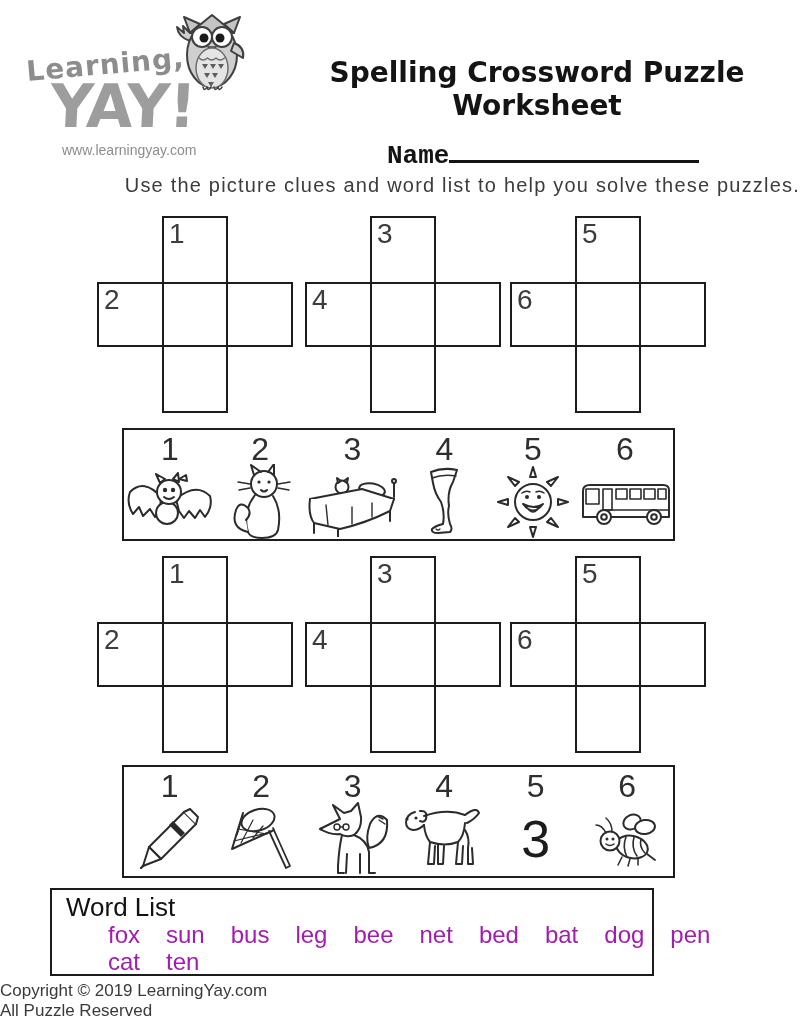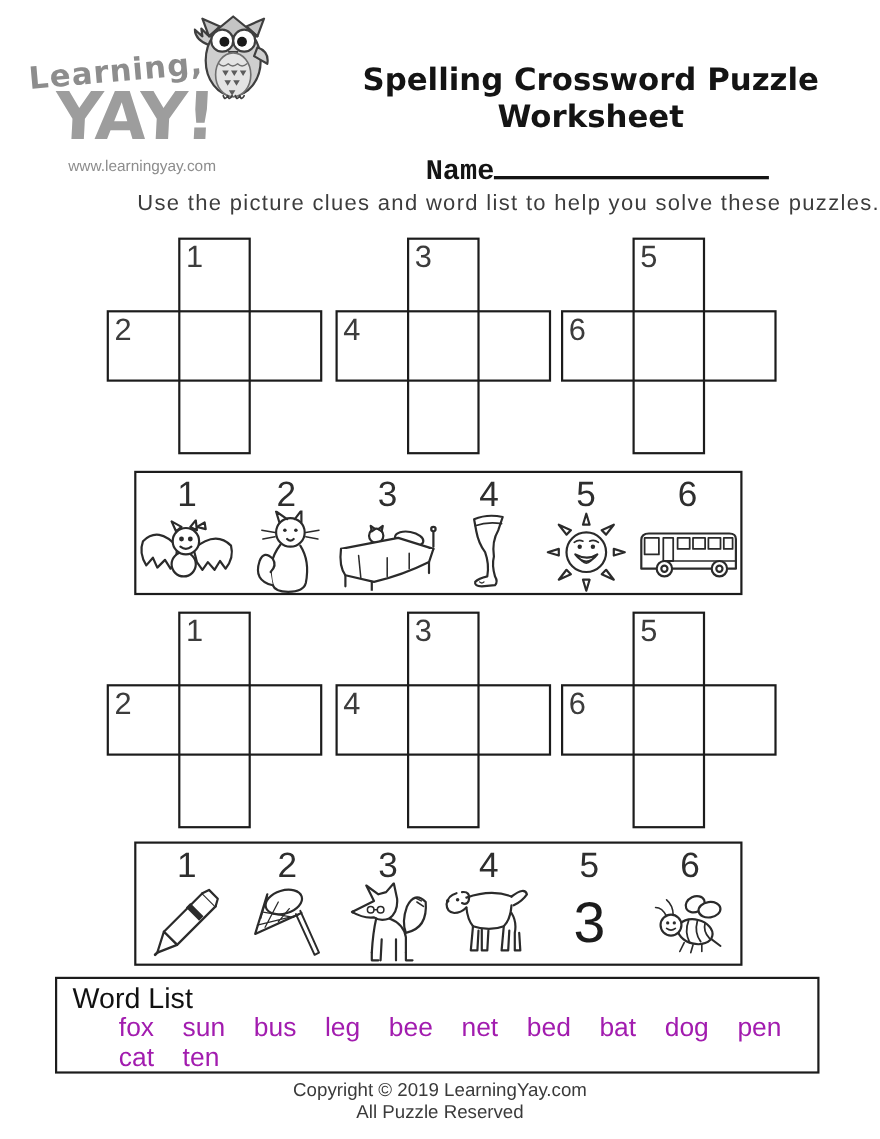--- a/index.html
+++ b/index.html
@@ -34,27 +34,27 @@
   
   .picture-box{position:absolute;left:122px;width:553px;height:113px;
     border:2px solid #1c1c1c;box-sizing:border-box;display:flex;}
   .pbox-0{top:428px}.pbox-1{top:765px}
   .clue{flex:1;display:flex;flex-direction:column;align-items:center;padding-top:3px;}
   .clue-num{font-size:32px;color:#2e2e2e;line-height:1.05;}
   .clue-icon{height:70px;display:flex;align-items:center;justify-content:center;}
   .clue-icon svg{display:block;}
   .ten-text{font-size:52px;color:#1c1c1c;line-height:62px;}
   
-  .wordlist{position:absolute;left:50px;top:888px;width:695px;height:88px;
+  .wordlist{position:absolute;left:50px;top:888px;width:604px;height:88px;
     border:2px solid #1c1c1c;box-sizing:border-box;}
   .wordlist-heading{position:absolute;left:14px;top:2px;font-size:26px;color:#111;}
   .word-row{position:absolute;left:38px;display:flex;gap:26px;font-size:24px;color:#a21caf;margin-left:18px;}
   .wr-0{top:31px}.wr-1{top:58px}
   
-  .footer{position:absolute;left:0;top:981px;width:800px;text-align:center;
+  .footer{position:absolute;left:0;top:981px;width:800px;
     font-size:17px;color:#3a3a3a;line-height:20px;}
 </style>
 </head>
 <body>
 
 <div class="logo">
   <span class="owl">
     <svg width="72" height="86" viewBox="0 0 72 86" fill="none" stroke="#3f3f3f" stroke-width="2" stroke-linejoin="round" stroke-linecap="round">
       <path d="M14 32 Q2 28 1 18 L8 24 L7 17 L13 23 L12 16 L19 26 Z" fill="#cfcfcf"></path>
       <ellipse cx="36" cy="46" rx="25" ry="32" fill="#cfcfcf"></ellipse>

